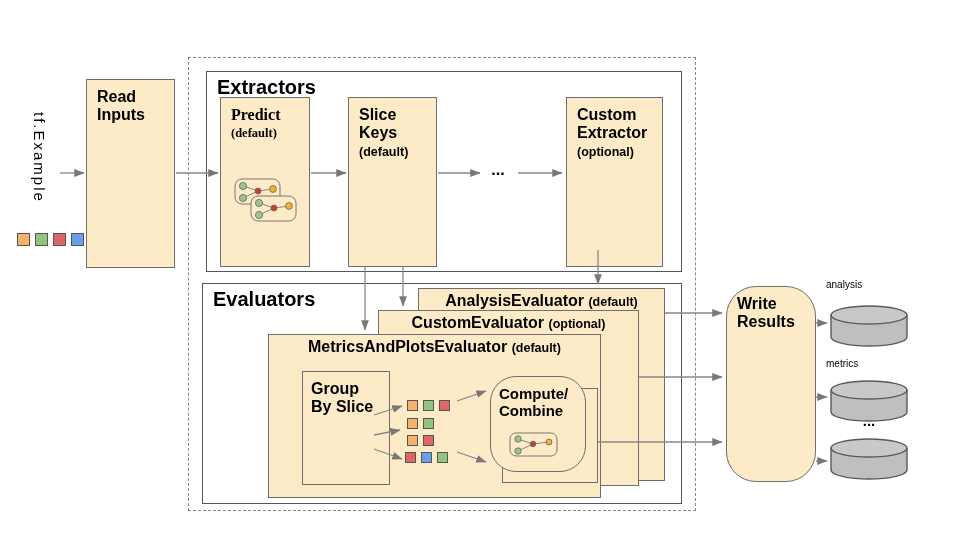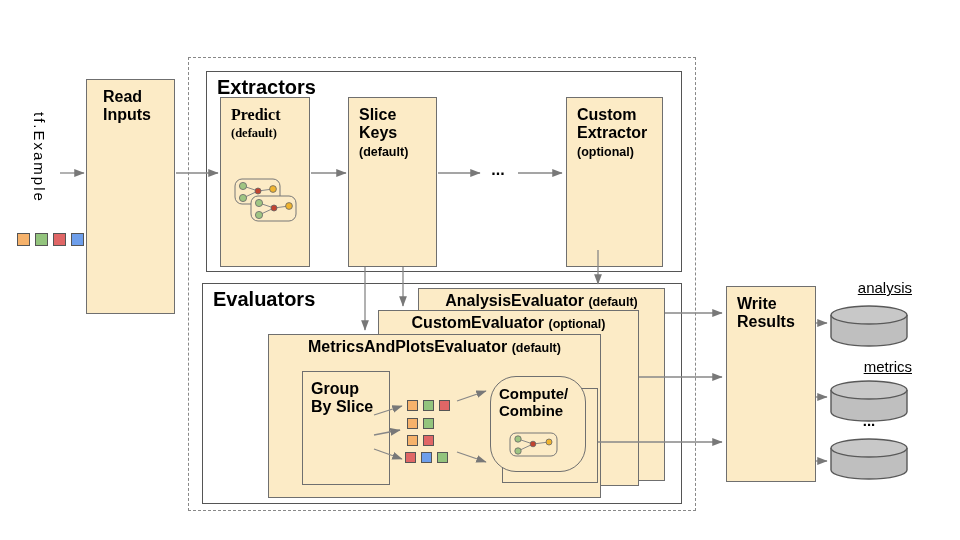--- a/index.html
+++ b/index.html
@@ -19,40 +19,40 @@
 
   .vertical-label{position:absolute;writing-mode:vertical-rl;font-size:15px;letter-spacing:2px;white-space:nowrap;}
 
   .sq-row{position:absolute;display:flex;gap:5px;}
   .sq-row .sq{width:11px;height:11px;border:1.5px solid #555;box-sizing:border-box;}
   .input-sq-row .sq{width:13px;height:13px;}
   .input-sq-row{gap:5px;}
 
   .ellipsis{position:absolute;font-size:16px;font-weight:bold;text-align:center;}
 
-  .output-label{position:absolute;width:86px;text-align:right;font-size:15px;text-decoration:underline;}
+  .output-label{position:absolute;width:86px;text-align:left;font-size:10px;}
   .cylinder{position:absolute;width:78px;height:42px;}
 
   .icon-wrap{position:absolute;}
   .overlay{position:absolute;left:0;top:0;width:960px;height:540px;pointer-events:none;z-index:60;}
 </style>
 </head>
 <body>
 
 <div class="canvas">
 
   <div class="vertical-label" style="left:31px;top:112px;height:118px;">tf.Example</div>
   <div class="sq-row input-sq-row" style="left:17px;top:233px;">
       <div class="sq" style="background: rgb(246, 178, 107);"></div>
       <div class="sq" style="background: rgb(147, 196, 125);"></div>
       <div class="sq" style="background: rgb(224, 102, 102);"></div>
       <div class="sq" style="background: rgb(109, 158, 235);"></div>
     </div>
 
-  <div class="box" style="left:86px;top:79px;width:89px;height:235px;padding-left:6px;">
+  <div class="box" style="left:86px;top:79px;width:89px;height:189px;">
     <div class="node-label">
       <div>Read</div>
       <div>Inputs</div>
     </div>
   </div>
 
   <div class="dashed-box" style="left:188px;top:57px;width:508px;height:454px;"></div>
 
   <div class="container-box" style="left:206px;top:71px;width:476px;height:201px;">
     <div class="container-label">Extractors</div>
@@ -175,21 +175,21 @@
         <g stroke="#666" stroke-width="0.8">
           <circle cx="9" cy="7" r="3.2" fill="#9FC583"></circle>
             <circle cx="9" cy="19" r="3.2" fill="#9FC583"></circle>
           <circle cx="24" cy="12" r="2.8" fill="#C1432F"></circle>
             <circle cx="40" cy="10" r="3" fill="#F0B42F"></circle>
         </g>
       </svg>
     </div>
   </div>
 
-  <div class="box" style="left:726px;top:286px;width:90px;height:196px;">
+  <div class="box" style="left:726px;top:286px;width:90px;height:196px;border-radius:30px;">
     <div class="node-label">
       <div>Write</div>
       <div>Results</div>
     </div>
   </div>
 
   <div class="output-label" style="left:826px;top:279px;">analysis</div>
   <div class="cylinder" style="left:830px;top:305px;">
     <svg width="78" height="42" viewBox="0 0 78 42">
       <path d="M1,10 V32 a38,9 0 0 0 76,0 V10" fill="#BFBFBF" stroke="#595959" stroke-width="1.4"></path>

